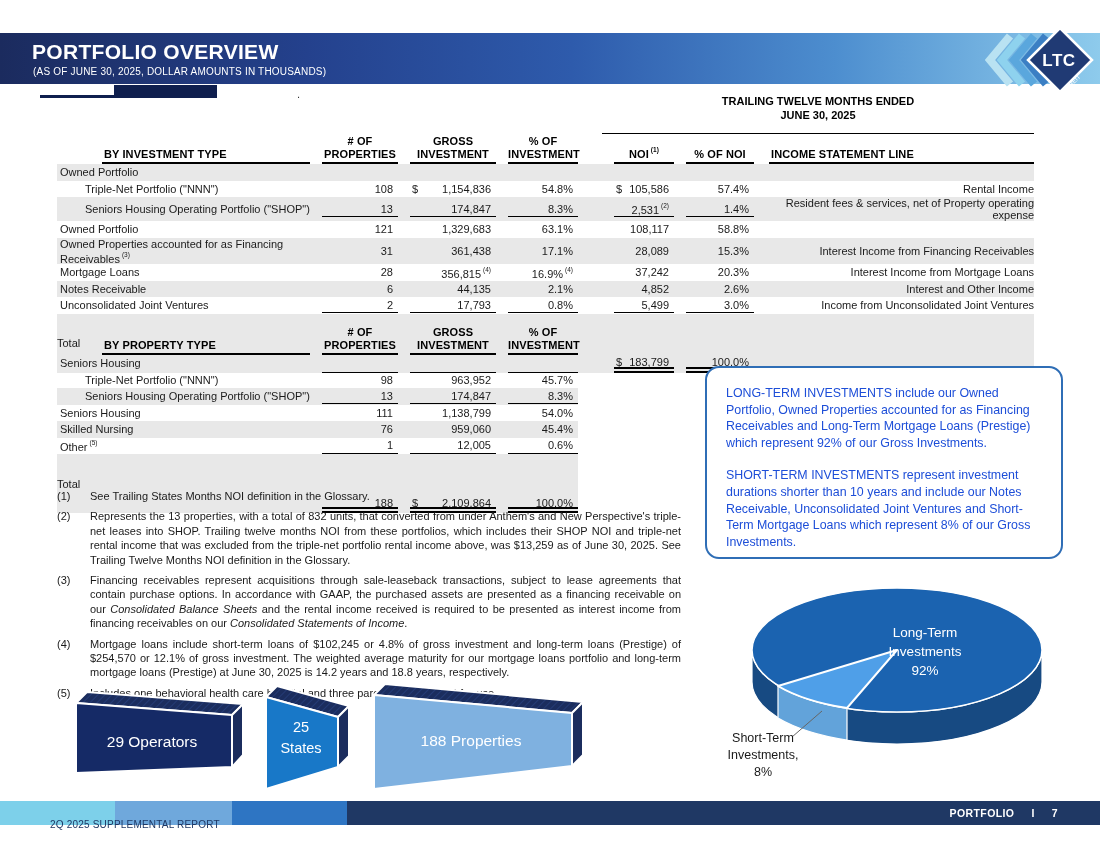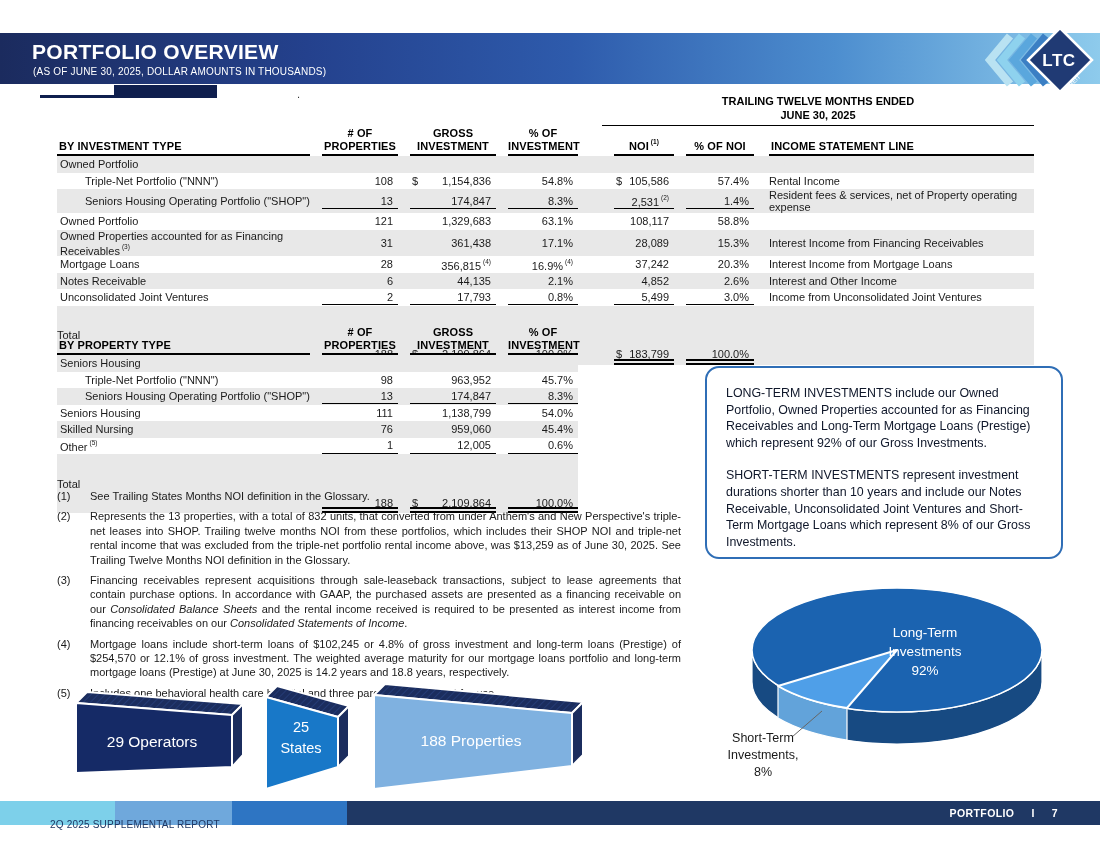--- a/index.html
+++ b/index.html
@@ -16,49 +16,49 @@
   .stray-dot { position:absolute; left:297px; top:88px; font-size:11px; color:#333; }
   .logo-svg { position:absolute; left:975px; top:22px; }
 
   
   table { border-collapse:collapse; table-layout:fixed; position:absolute; }
   #t1 { left:57px; top:94px; width:977px; }
   #t2 { left:57px; top:325px; width:521px; }
   th, td { padding:0; font-size:11px; vertical-align:bottom; }
   td { height:16.5px; vertical-align:middle; line-height:12px; color:#1a1a1a; }
   thead th { font-weight:bold; color:#000; }
-  .ttm-wrap { border-bottom:1.5px solid #000; padding-bottom:3px; text-align:center; line-height:14px; font-size:11px; }
+  .ttm-wrap { border-bottom:1.5px solid #000; padding-bottom:11px; text-align:center; line-height:14px; font-size:11px; }
   .hdr-row th { height:30px; }
-  .thw { border-bottom:2px solid #000; padding-bottom:2px; line-height:12.5px; letter-spacing:.1px; }
+  .thw { border-bottom:2px solid #000; padding-bottom:2px; line-height:12.5px; letter-spacing:.1px;margin-left:45px; }
   .thw.center { text-align:center; margin-left:12px; }
   .thw.left { text-align:left; padding-left:2px; }
   .thw.income { margin-left:15px; }
   sup { font-size:6.5px; position:relative; top:-1px; margin-left:2px; }
   sup:empty { display:none; }
   tr.shade td { background:#e8e8e8; }
   td.c-label { padding-left:3px; }
   tr.indent td.c-label { padding-left:28px; }
   tr.total td.c-label { text-align:left; padding-left:0; font-weight:normal; }
   .cv { display:flex; justify-content:space-between; align-items:baseline; margin-left:12px; padding:2px 5px 2px 2px; height:16.5px; align-items:center; }
-  td.c-income { padding-left:15px; }
+  td.c-income { padding-left:15px;text-align:right; }
   tr.nline td.c-num .cv { border-bottom:1.2px solid #000; height:15.5px; }
   tr.total td.c-num .cv { border-bottom:6px double #000; height:15px;margin-top:44px; }
   .cur { text-align:left; }
 
   
   .footnotes { position:absolute; left:57px; top:489px; width:624px; }
   .fn { display:flex; margin-bottom:6px; font-size:11px; line-height:14.4px; color:#1a1a1a; }
   .fn-num { width:33px; flex-shrink:0; }
   .fn-text { flex:1; text-align:justify; }
   .fn-text i { font-style:italic; }
 
   
   .callout { position:absolute; left:705px; top:366px; width:358px; height:193px;
              border:2.5px solid #2f6eb6; border-radius:14px; background:#fff; padding:17px 19px 0 19px;
-             font-size:12.4px; line-height:16.6px; color:#0f172a; }
+             font-size:12.4px; line-height:16.6px; color:#1d4ed8; }
   .callout p + p { margin-top:16px; }
 
   
   .pie-svg { position:absolute; left:690px; top:575px; }
   .shapes-svg { position:absolute; left:60px; top:680px; }
 
   
   .footer { position:absolute; left:0; top:801px; width:1100px; height:24px; }
   .fseg { position:absolute; top:0; height:24px; }
   .fseg1 { left:0; width:115px; background:#7dd0ea; }

